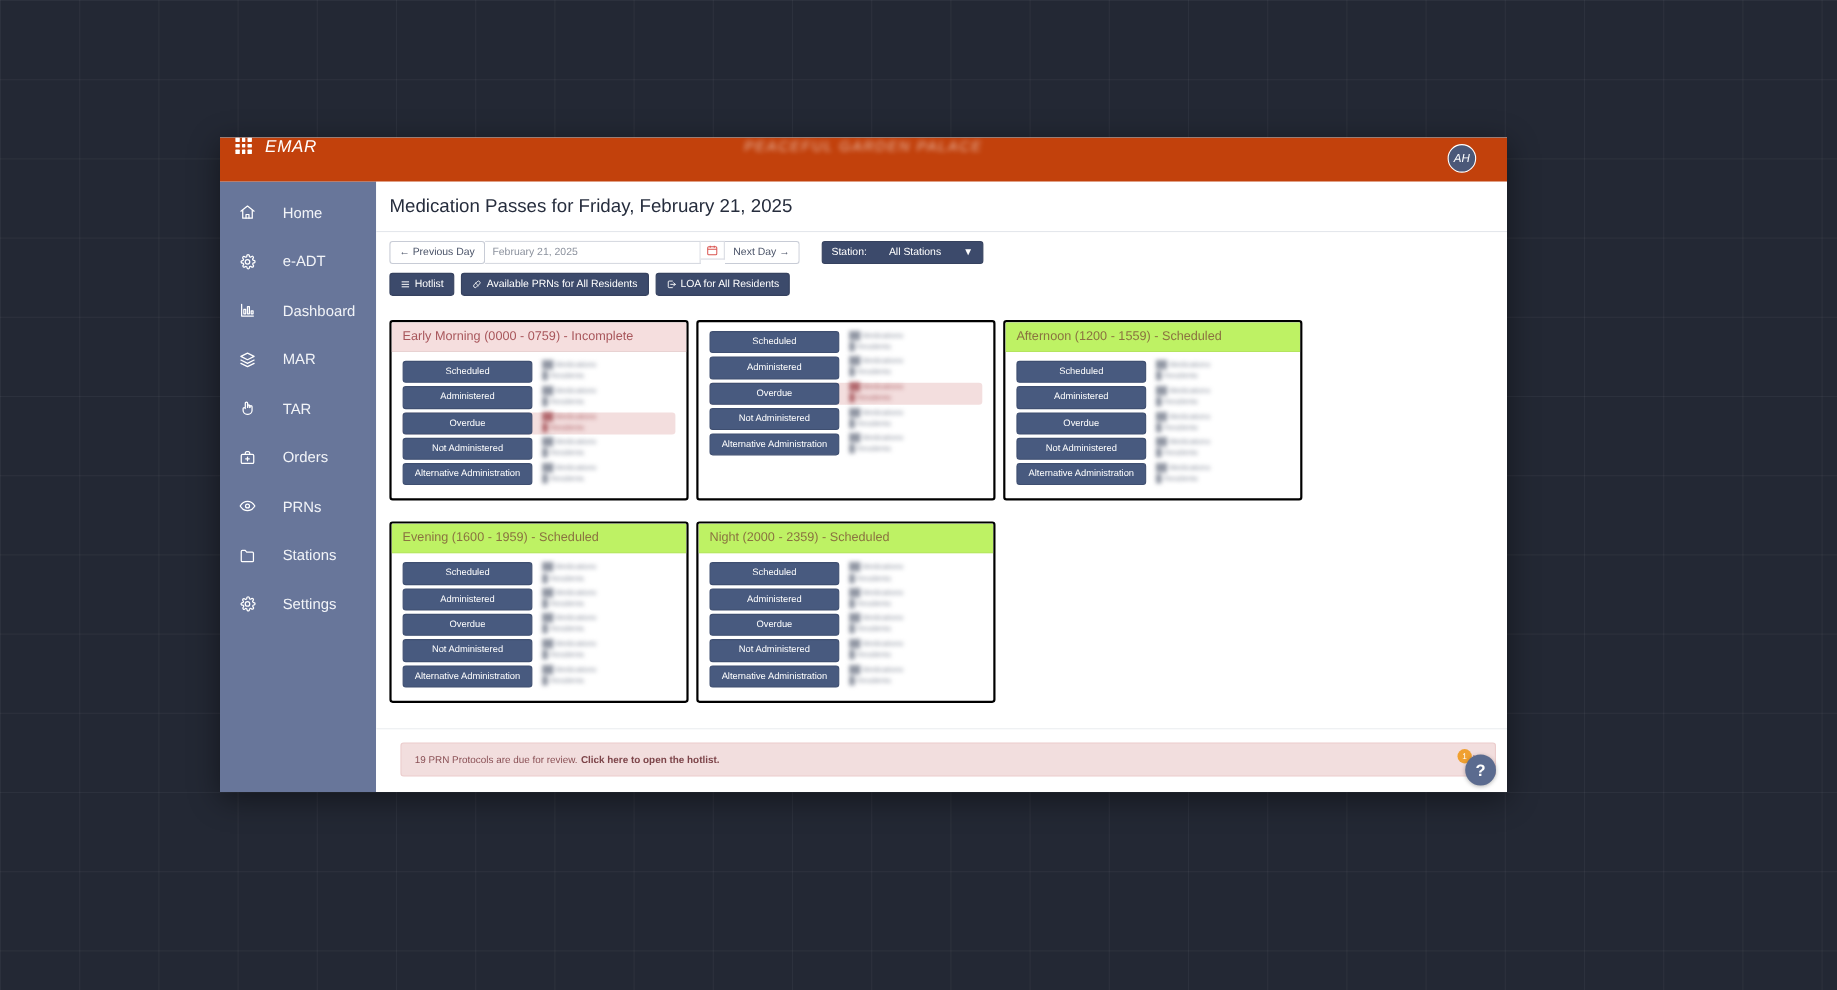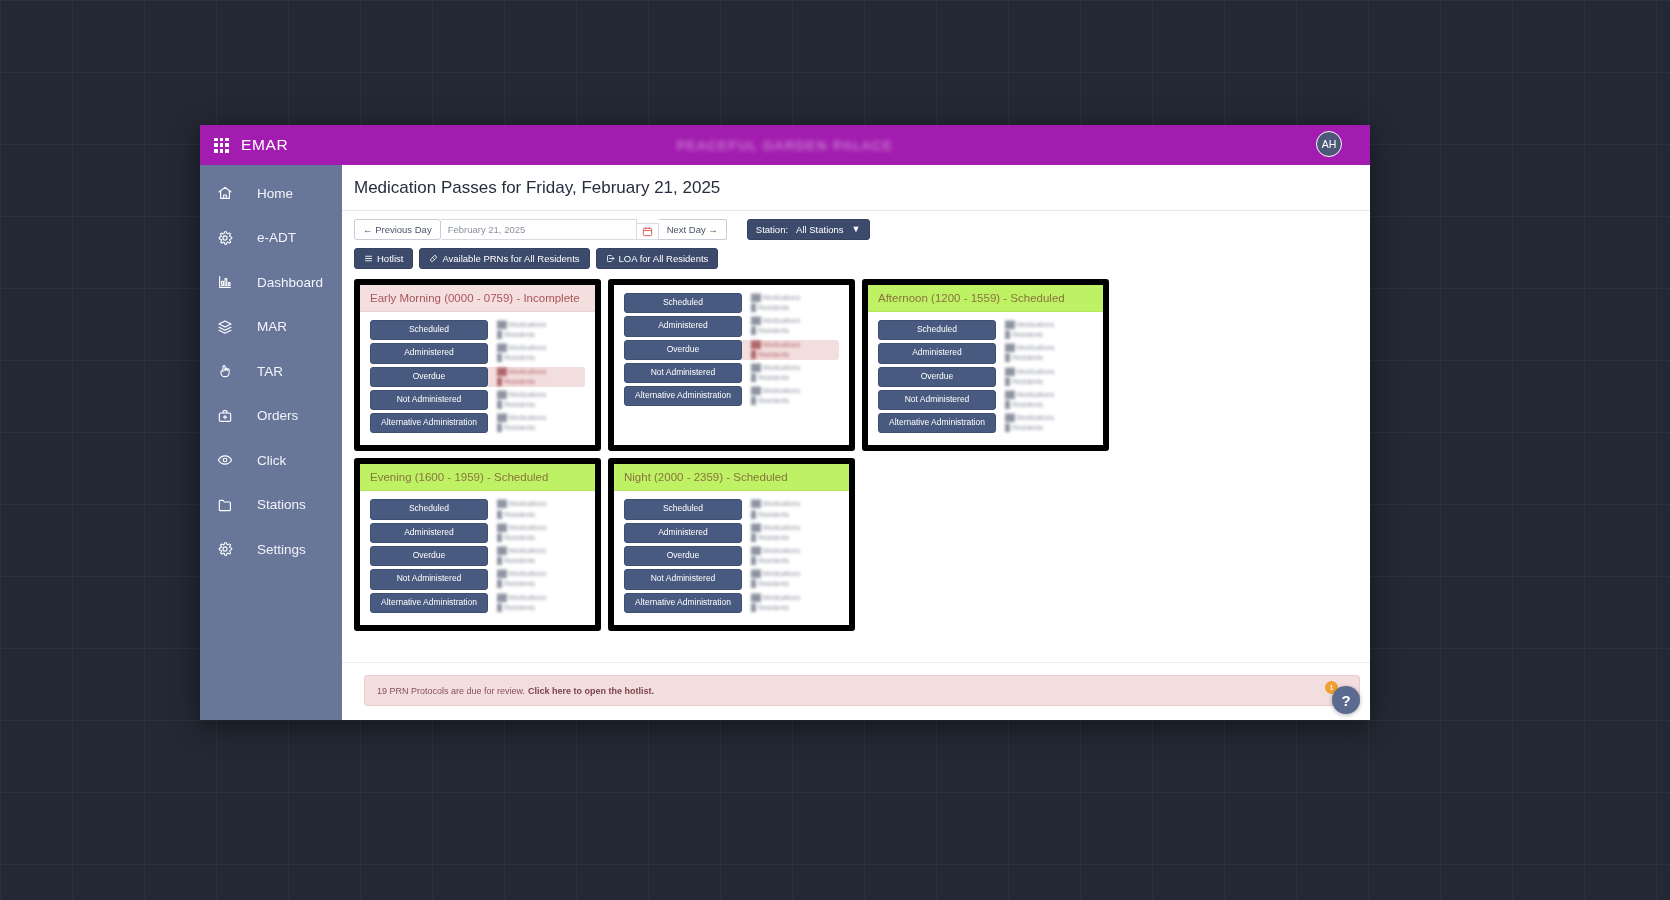--- a/index.html
+++ b/index.html
@@ -27,24 +27,25 @@
     width: 1170px; height: 595px;
     background: #ffffff;
     box-shadow: 0 6px 26px rgba(0,0,0,0.45);
     display: flex; flex-direction: column;
     overflow: hidden;
   }
 
   
   .topbar {
     height: 40px; flex: 0 0 40px;
-    background: #a21caf;
-    display: flex; align-items: center;
+    background: #c2410c;
+    display: flex; align-items: flex-start;
     padding: 0 14px;
     position: relative;
+    font-style: italic;
   }
   .grid-icon {
     width: 15px; height: 15px;
     display: grid;
     grid-template-columns: repeat(3, 1fr);
     grid-template-rows: repeat(3, 1fr);
     gap: 2px;
     margin-right: 12px;
     cursor: pointer;
   }
@@ -122,21 +123,21 @@
     border-radius: 3px;
     cursor: pointer;
     white-space: nowrap;
   }
   .btn-outline {
     background: #ffffff;
     border: 1px solid #c8ccd6;
     color: #4a5368;
     padding: 4px 8px;
   }
-  .date-group { display: flex; align-items: flex-end; }
+  .date-group { display: flex; align-items: flex-start; }
   .date-input {
     width: 196px;
     border: 1px solid #d7dae1;
     border-left: none;
     background: #ffffff;
     font-size: 9.5px;
     color: #8b919d;
     padding: 4px 7px;
     outline: none;
     font-family: "Liberation Sans", sans-serif;
@@ -149,21 +150,21 @@
     cursor: pointer;
   }
   .cal-ico { width: 11px; height: 11px; display:block; }
   .station-select {
     background: #3c4a6b;
     color: #ffffff;
     border: 1px solid #36425f;
     border-radius: 3px;
     padding: 4px 8px;
     font-size: 9.5px;
-    display: flex; align-items: center; gap: 8px;
+    display: flex; align-items: center; gap: 20px;
     cursor: pointer;
     margin-left: 12px;
   }
   .chev { font-size: 9px; line-height: 1; }
 
   .toolbar-row2 {
     display: flex; gap: 6px;
     padding: 8px 12px 10px 12px;
   }
   .btn-primary {
@@ -178,25 +179,26 @@
   
   .cards {
     flex: 1 1 auto;
     display: flex; flex-wrap: wrap;
     align-content: flex-start;
     gap: 7px;
     padding: 0 12px 10px 12px;
     overflow: hidden;
   }
   .card {
-    width: 247px;
-    border: 6px solid #000000;
+    width: 272px;
+    border: 2px solid #000000;
     border-radius: 3px;
     background: #ffffff;
     overflow: hidden;
+    margin-top: 12px;
   }
   .card-head {
     font-size: 11.5px;
     padding: 7px 10px;
     border-bottom: 1px solid rgba(0,0,0,.05);
   }
   .card-head.incomplete { background: #f5dede; color: #a8565b; }
   .card-head.duenow     { background: #dff0d8; color: #5a7a52; }
   .card-head.scheduled  { background: #bef264; color: #8a7340; }
 
@@ -377,21 +379,21 @@
         <span class="nav-label">Orders</span>
       </div>
 
       <div class="nav-item nav-row">
         <span class="nav-ico">
           <svg viewBox="0 0 24 24" fill="none" stroke="#ffffff" stroke-width="1.7" stroke-linecap="round" stroke-linejoin="round">
             <path d="M2 12s3.8-6.2 10-6.2S22 12 22 12s-3.8 6.2-10 6.2S2 12 2 12z"></path>
             <circle cx="12" cy="12" r="2.7"></circle>
           </svg>
         </span>
-        <span class="nav-label">Click</span>
+        <span class="nav-label">PRNs</span>
       </div>
 
       <div class="nav-item nav-row">
         <span class="nav-ico">
           <svg viewBox="0 0 24 24" fill="none" stroke="#ffffff" stroke-width="1.7" stroke-linecap="round" stroke-linejoin="round">
             <path d="M3.5 19V6.5a1.4 1.4 0 0 1 1.4-1.4h4l2 2.4h7.8a1.4 1.4 0 0 1 1.4 1.4V19a1.4 1.4 0 0 1-1.4 1.4H4.9A1.4 1.4 0 0 1 3.5 19z"></path>
           </svg>
         </span>
         <span class="nav-label">Stations</span>
       </div>

